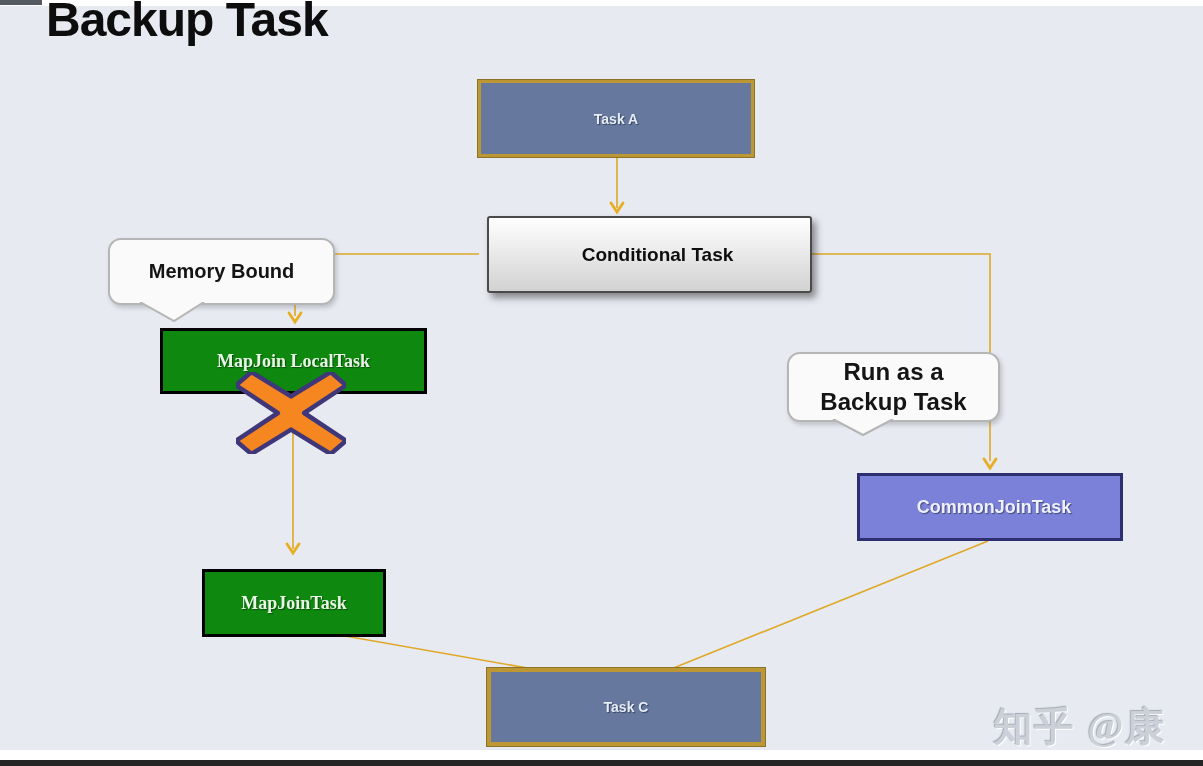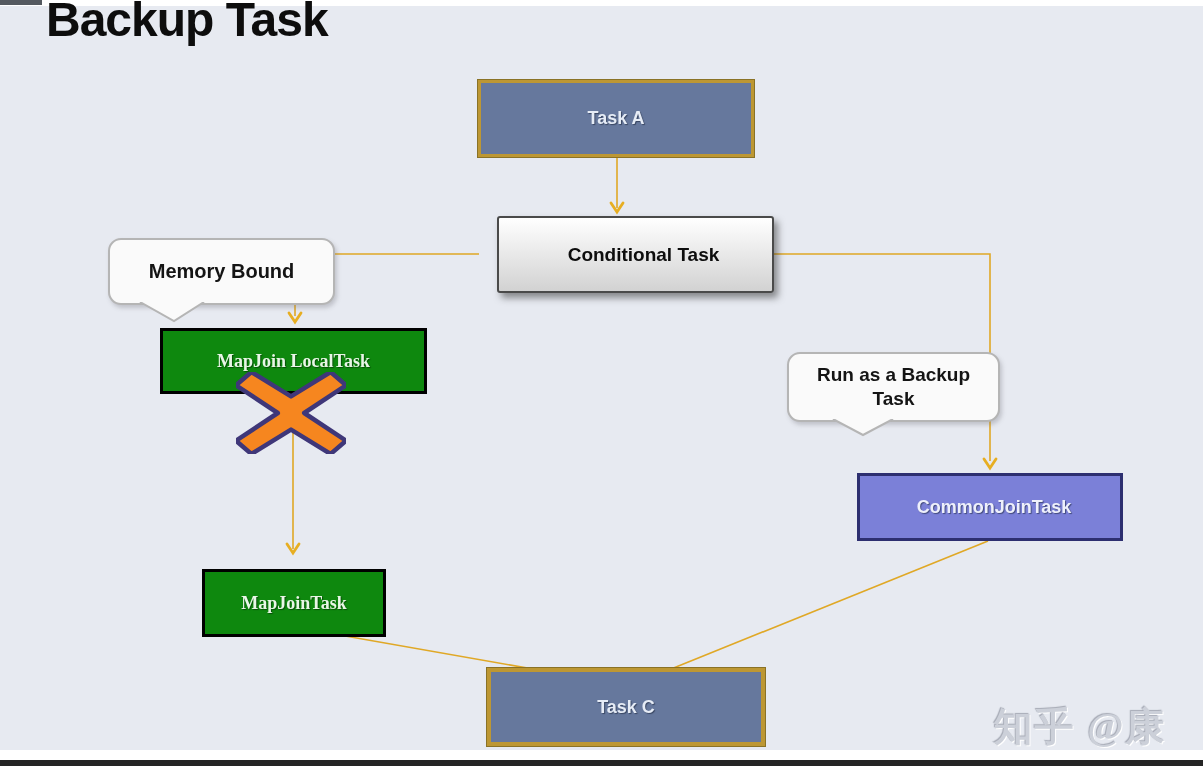--- a/index.html
+++ b/index.html
@@ -20,21 +20,21 @@
   .bottom-white{position:absolute;left:0;top:750px;width:1203px;height:10px;background:var(--white);z-index:5;}
   .bottom-bar{position:absolute;left:0;top:760px;width:1203px;height:6px;background:var(--bottom-bar);z-index:7;}
 
   .page-title{position:absolute;left:46px;top:-8px;font-size:48px;font-weight:700;letter-spacing:-1px;color:#0d0d0d;z-index:2;}
 
   .node{position:absolute;display:flex;align-items:center;justify-content:center;
         box-sizing:border-box;font-weight:700;z-index:2;text-align:center;}
   .node .lbl{text-shadow:1px 1px 1px rgba(20,30,50,0.55);}
 
   .slate{background:var(--slate-fill);border:3px solid var(--gold-border);
-         box-shadow:0 0 0 1px #8a7226;color:#e6ecf6;font-size:18px;}
+         box-shadow:0 0 0 1px #8a7226;color:#e6ecf6;font-size:14px;}
   .green{background:var(--green-fill);border:3px solid #000;color:#e9f6e7;font-size:18px;}
   .green .lbl{text-shadow:1px 1px 1px rgba(0,40,0,0.6);font-family:Liberation Serif, serif;}
   .purple{background:var(--purple-fill);border:3px solid var(--purple-border);color:#eef0fb;font-size:18px;padding-left:8px;}
 
   .conditional{background:linear-gradient(#ffffff,#d2d2d2);border:2px solid var(--gray-border);
         border-radius:3px;color:#0d0d0d;font-size:19px;
         box-shadow:4px 5px 7px rgba(40,40,40,0.5);}
   .conditional .lbl{text-shadow:none;}
 
   .callout{position:absolute;z-index:3;}
@@ -77,21 +77,21 @@
       <polyline points="287,544 293,553 299,544"></polyline>
       <polyline points="607.1,688.2 618,684 609.2,676.4"></polyline>
       <polyline points="641,674.7 634,684 645.5,685.8"></polyline>
     </g>
   </svg>
 
   <div class="node slate" style="left:478px;top:80px;width:276px;height:77px;">
     <span class="lbl">Task A</span>
   </div>
 
-  <div class="node conditional" style="left:497px;top:216px;width:277px;height:77px;padding-left:16px;">
+  <div class="node conditional" style="left:487px;top:216px;width:325px;height:77px;padding-left:16px;">
     <span class="lbl">Conditional Task</span>
   </div>
 
   <div class="node green" style="left:160px;top:328px;width:267px;height:66px;">
     <span class="lbl">MapJoin LocalTask</span>
   </div>
 
   <div class="node green" style="left:202px;top:569px;width:184px;height:68px;">
     <span class="lbl">MapJoinTask</span>
   </div>
@@ -109,21 +109,21 @@
   </svg>
 
   <div class="callout" style="left:108px;top:238px;width:227px;height:92px;">
     <div class="body" style="width:227px;height:67px;font-size:20px;">Memory Bound</div>
     <svg style="left:30px;top:64px;" width="70" height="22">
       <path d="M2,0 L36,19 L66,0" fill="#fafafa" stroke="#b5b5b5" stroke-width="2"></path>
     </svg>
   </div>
 
   <div class="callout" style="left:787px;top:352px;width:213px;height:95px;">
-    <div class="body" style="width:213px;height:70px;font-size:19px;line-height:1.25;padding:0 14px;">Run as a Backup Task</div>
+    <div class="body" style="width:213px;height:70px;font-size:24px;line-height:1.25;padding:0 14px;">Run as a Backup Task</div>
     <svg style="left:44px;top:67px;" width="66" height="19">
       <path d="M2,0 L32,16 L62,0" fill="#fafafa" stroke="#b5b5b5" stroke-width="2"></path>
     </svg>
   </div>
 
   <div class="bottom-white"></div>
   <div class="bottom-bar"></div>
   <div class="watermark">知乎 @康强</div>
 
 </div>

